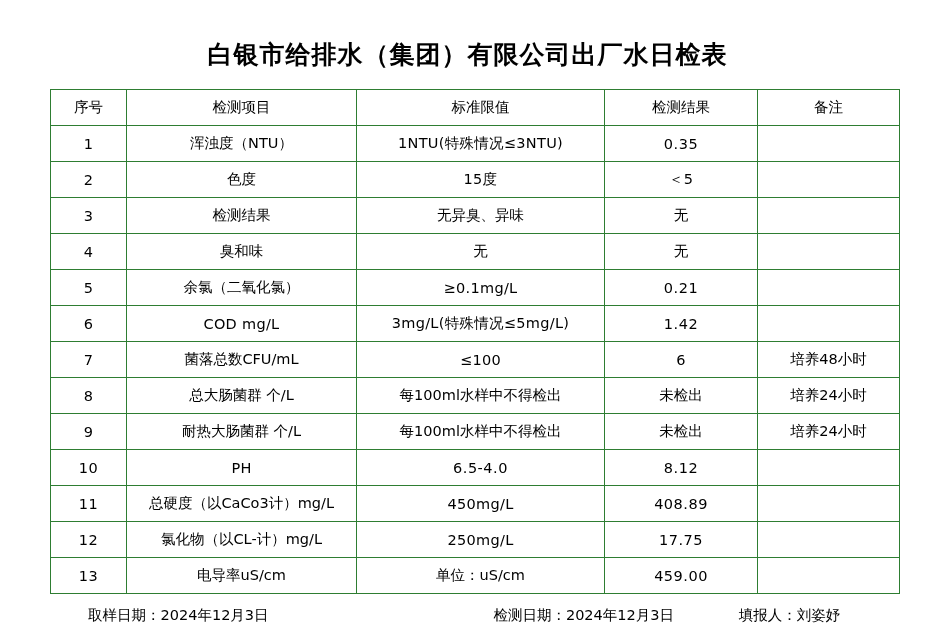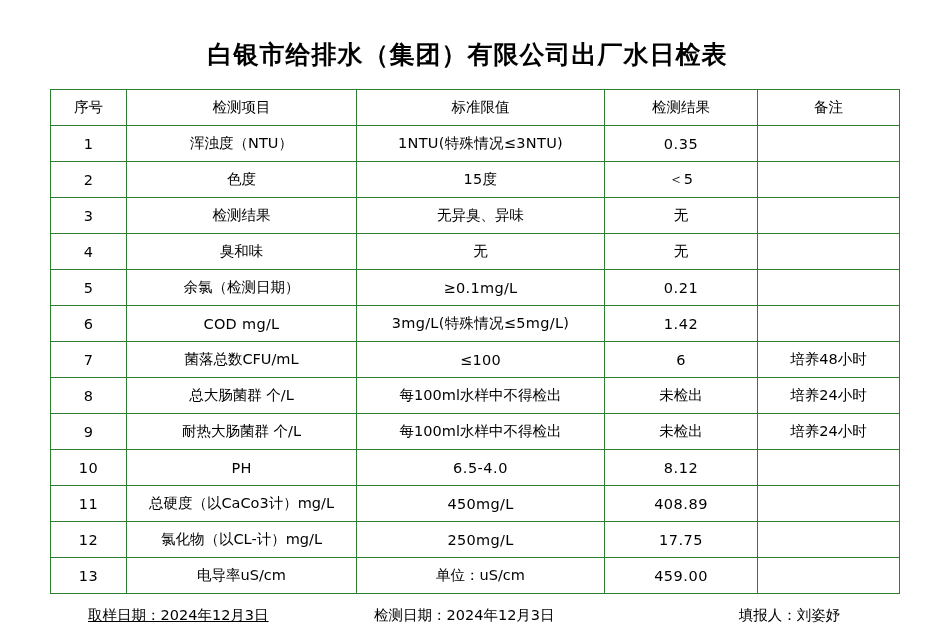--- a/index.html
+++ b/index.html
@@ -69,22 +69,22 @@
     letter-spacing: 0.3px;
   }
   .footer {
     margin: 0 50px;
     display: flex;
     align-items: center;
     height: 42px;
     font-size: 14.5px;
     font-family: "DejaVu Sans", "Liberation Sans", sans-serif;
   }
-  .footer .f1 { width: 286px; text-align: left; padding-left: 38px; text-decoration: underline; }
-  .footer .f2 { width: 300px; text-align: left; }
+  .footer .f1 { width: 286px; text-align: left; padding-left: 38px; }
+  .footer .f2 { width: 300px; text-align: right; }
   .footer .f3 { flex: 1; text-align: center; padding-left: 20px; }
 </style>
 </head>
 <body>
 
 <div class="page">
 
   <div class="doc-title">白银市给排水（集团）有限公司出厂水日检表</div>
 
   <div class="table-wrap">
@@ -129,21 +129,21 @@
         </tr>
         <tr>
           <td class="num-cell">4</td>
           <td>臭和味</td>
           <td>无</td>
           <td>无</td>
           <td></td>
         </tr>
         <tr>
           <td class="num-cell">5</td>
-          <td>余氯（检测日期）</td>
+          <td>余氯（二氧化氯）</td>
           <td class="mono">≥0.1mg/L</td>
           <td class="num-cell">0.21</td>
           <td></td>
         </tr>
         <tr>
           <td class="num-cell">6</td>
           <td class="mono">COD         mg/L</td>
           <td class="mono">3mg/L(特殊情况≤5mg/L)</td>
           <td class="num-cell">1.42</td>
           <td></td>

